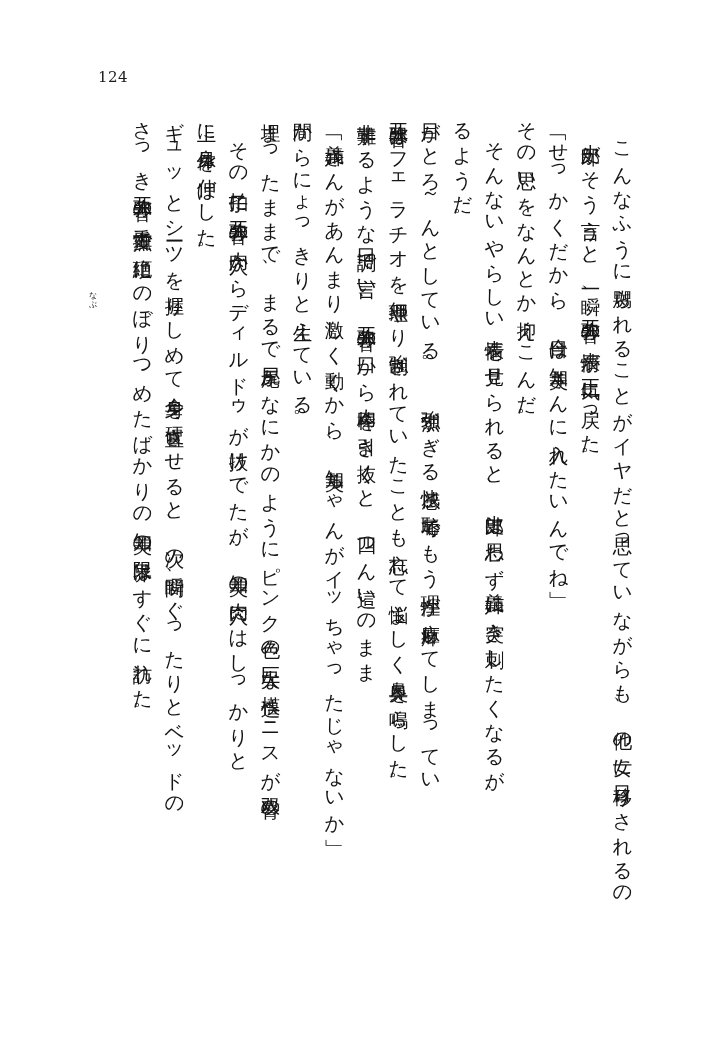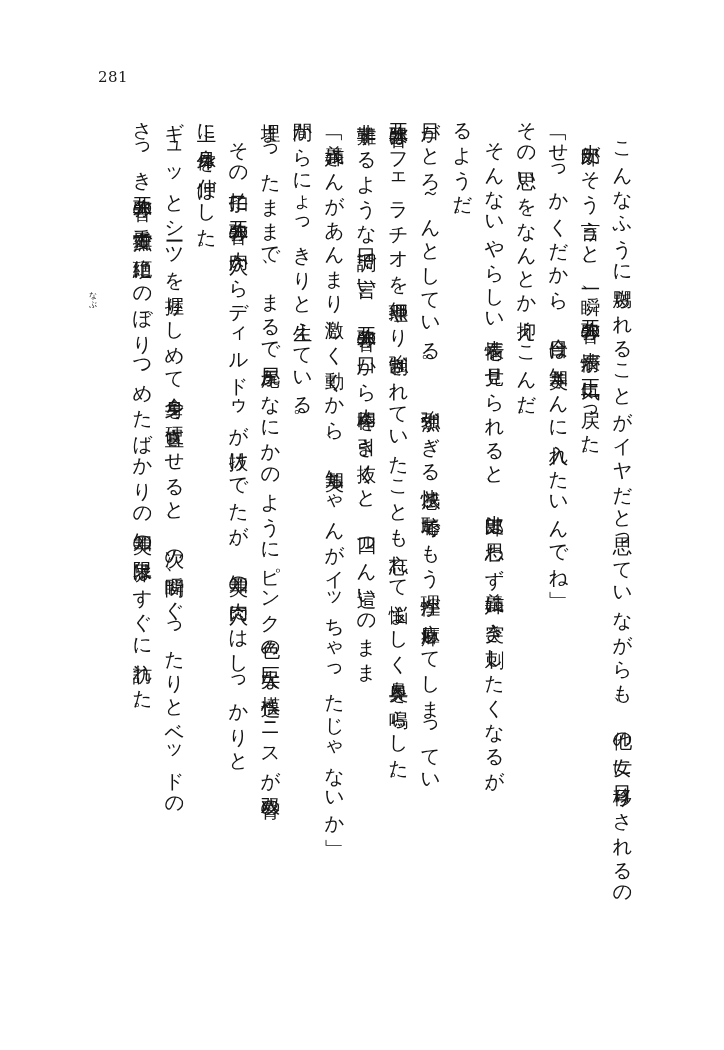--- a/index.html
+++ b/index.html
@@ -73,21 +73,21 @@
     text-orientation: upright;
     letter-spacing: 0px;
     line-height: 1;
   }
 </style>
 </head>
 <body>
 
 <div id="page">
 
-  <div id="page-number">281</div>
+  <div id="page-number">124</div>
 
   <div id="text-body">
     <div class="tcol indent0">さっき亜弥香の舌愛撫で絶頂にのぼりつめたばかりの知美の限界はすぐに訪れた。</div>
     <div class="tcol indent0">ギュッとシーツを握りしめて全身を硬直させると、次の瞬間、ぐったりとベッドの</div>
     <div class="tcol indent0">上に身体を伸ばした。</div>
     <div class="tcol indent1">その拍子に亜弥香の肉穴からディルドゥが抜けでたが、知美の肉穴にはしっかりと</div>
     <div class="tcol indent0">埋まったままで、まるで尻尾かなにかのようにピンク色の巨大な模造ペニスが双臀の</div>
     <div class="tcol indent0">間からにょっきりと生えている。</div>
     <div class="tcol indent1">「義姉さんがあんまり激しく動くから、知美ちゃんがイッちゃったじゃないか」</div>
     <div class="tcol indent0">非難するような口調で言い、亜弥香の口から肉棒を引き抜くと、四つん這いのまま</div>

